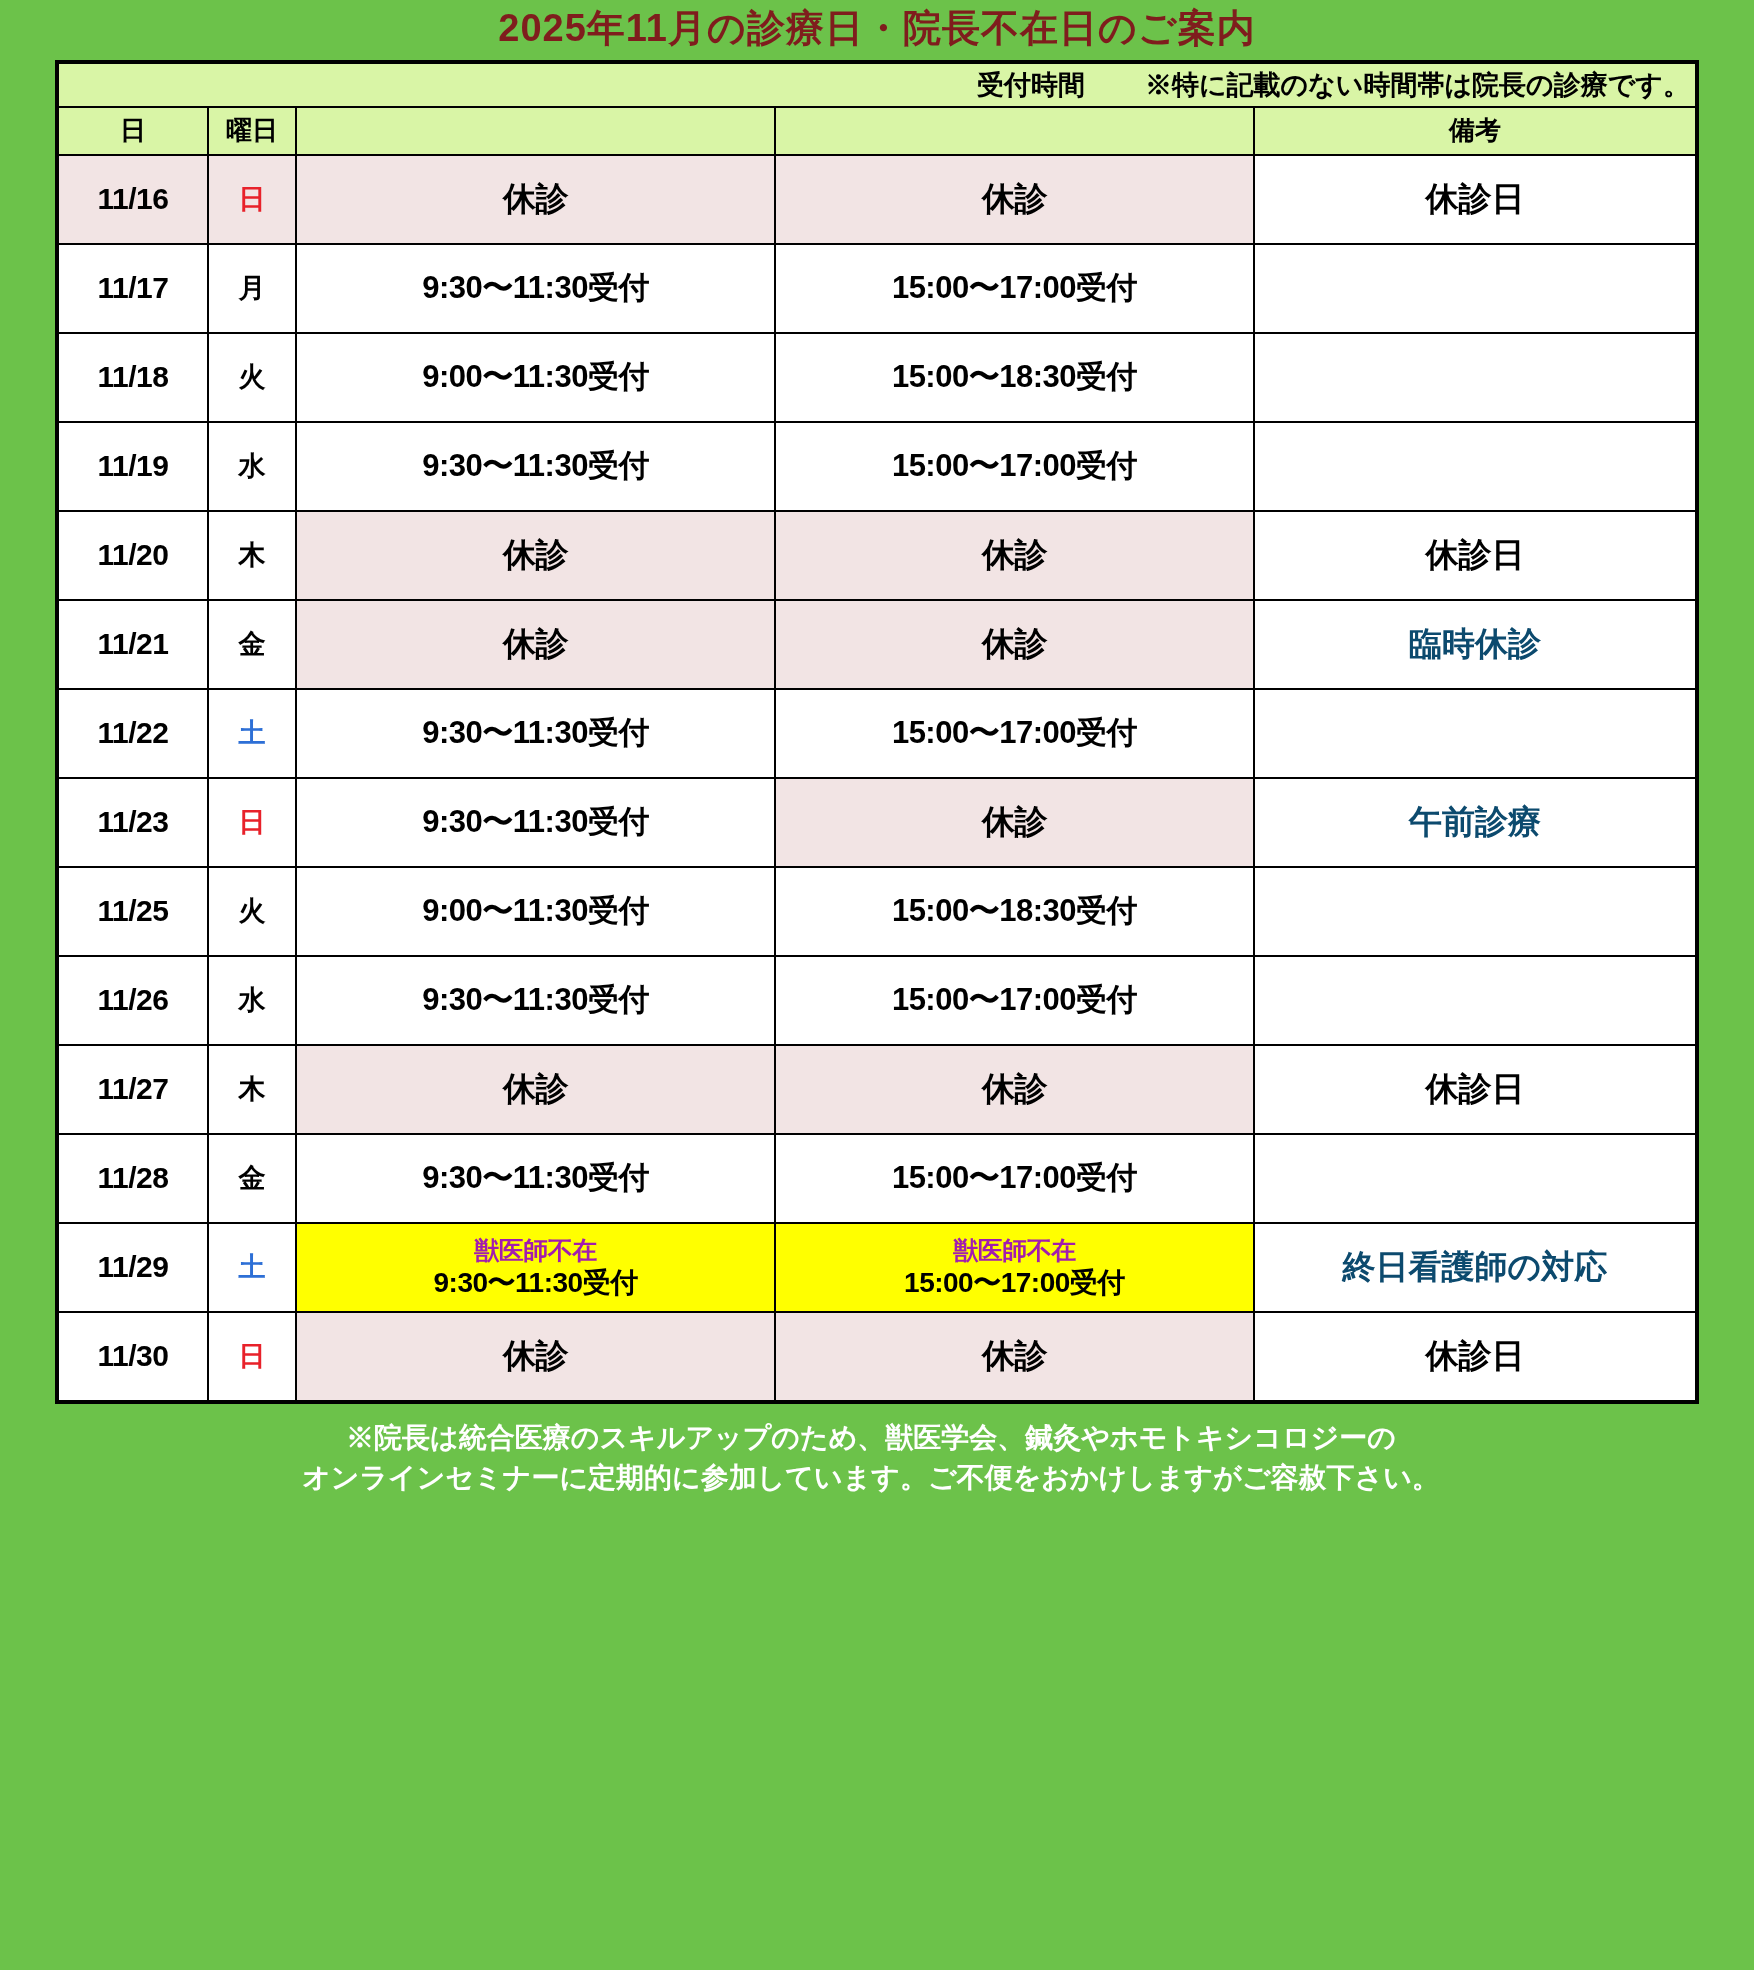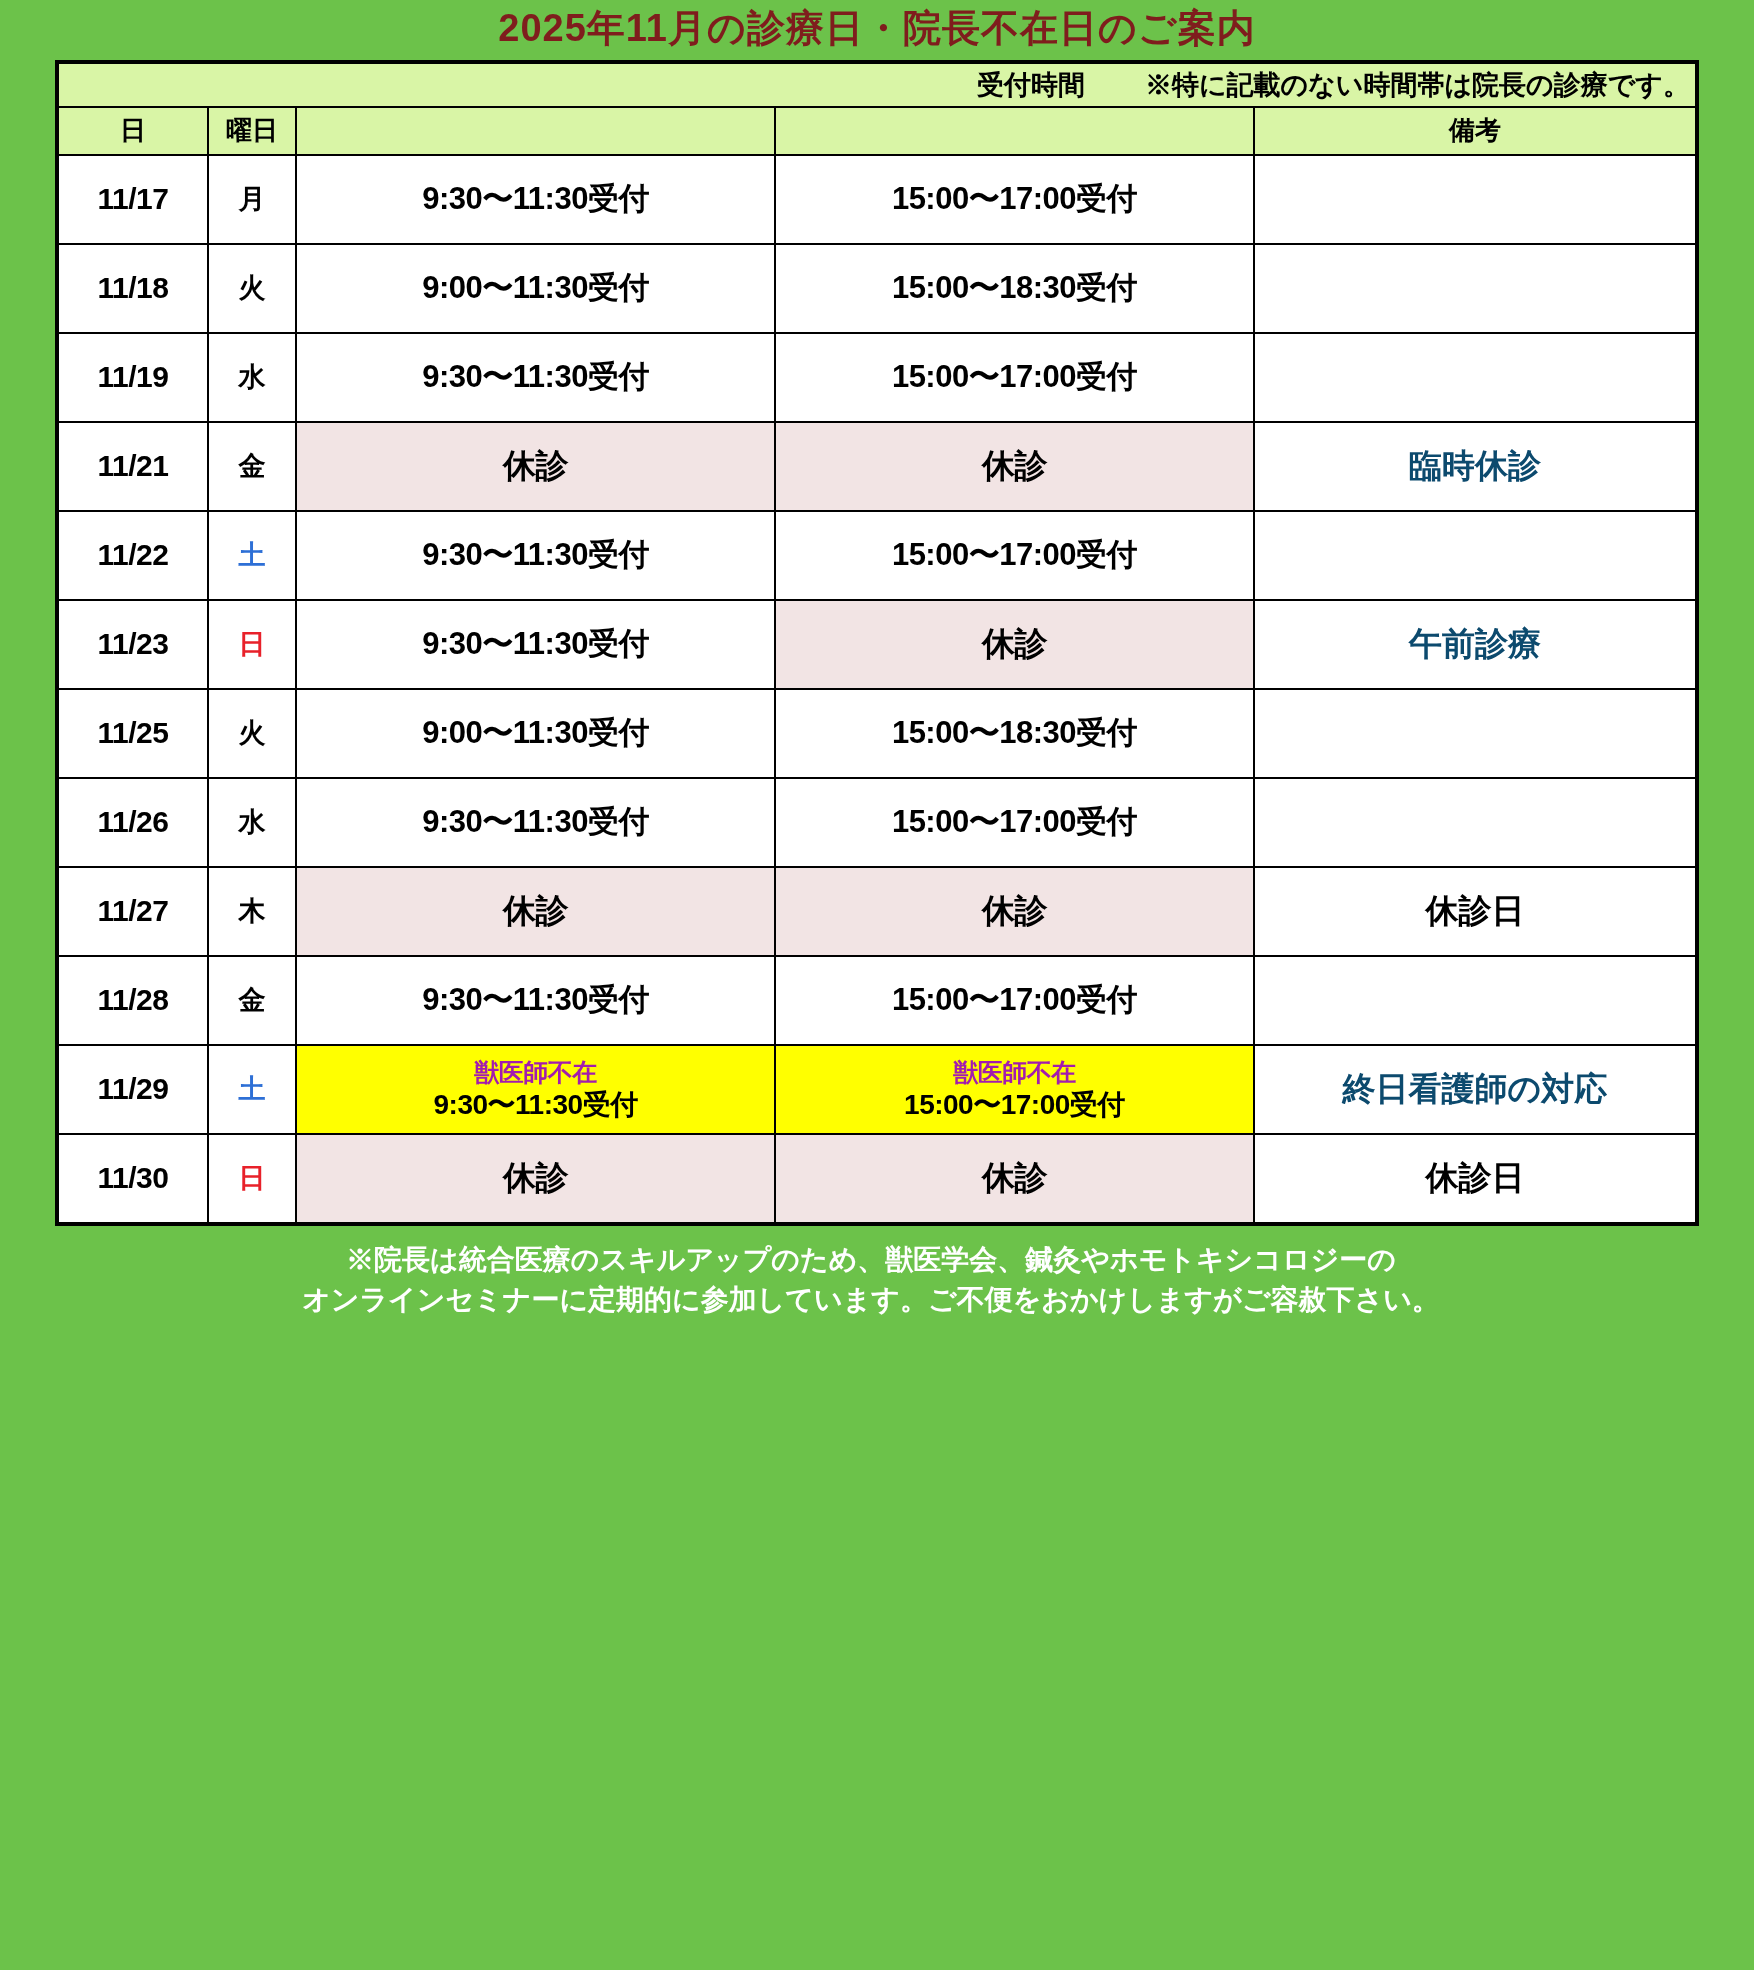--- a/index.html
+++ b/index.html
@@ -153,40 +153,54 @@
         </tr>
         <tr class="head-row">
           <td>日</td>
           <td>曜日</td>
           <td></td>
           <td></td>
           <td>備考</td>
         </tr>
       </thead>
       <tbody id="schedule-body">
+          <tr class="rowshade">
+            <td class="date">11/16</td>
+            <td class="dow sun">日</td>
+            <td class="slot closed">休診</td>
+            <td class="slot closed">休診</td>
+            <td class="note ">休診日</td>
+          </tr>
           <tr class="">
             <td class="date">11/17</td>
             <td class="dow ">月</td>
             <td class="slot ">9:30〜11:30受付</td>
             <td class="slot ">15:00〜17:00受付</td>
             <td class="note "></td>
           </tr>
           <tr class="">
             <td class="date">11/18</td>
             <td class="dow ">火</td>
             <td class="slot ">9:00〜11:30受付</td>
             <td class="slot ">15:00〜18:30受付</td>
             <td class="note "></td>
           </tr>
           <tr class="">
             <td class="date">11/19</td>
             <td class="dow ">水</td>
             <td class="slot ">9:30〜11:30受付</td>
             <td class="slot ">15:00〜17:00受付</td>
             <td class="note "></td>
+          </tr>
+          <tr class="">
+            <td class="date">11/20</td>
+            <td class="dow ">木</td>
+            <td class="slot closed">休診</td>
+            <td class="slot closed">休診</td>
+            <td class="note ">休診日</td>
           </tr>
           <tr class="">
             <td class="date">11/21</td>
             <td class="dow ">金</td>
             <td class="slot closed">休診</td>
             <td class="slot closed">休診</td>
             <td class="note alert">臨時休診</td>
           </tr>
           <tr class="">
             <td class="date">11/22</td>

